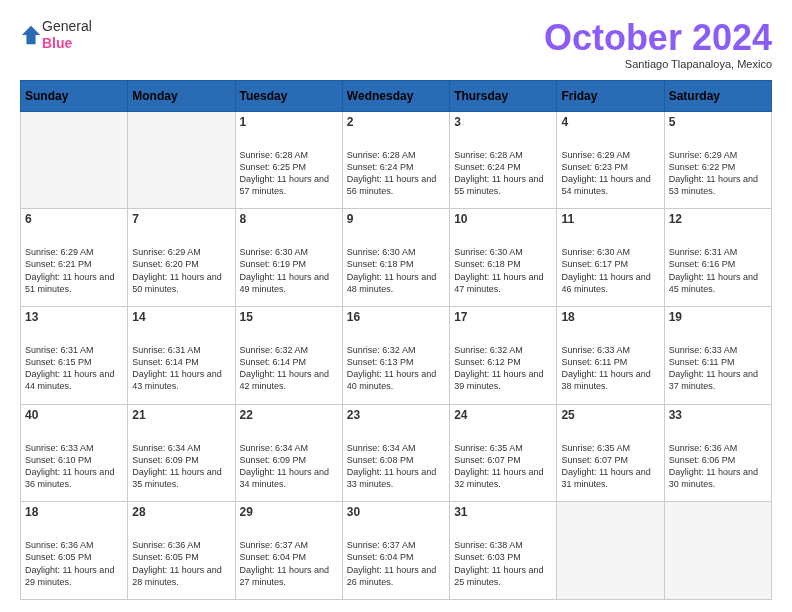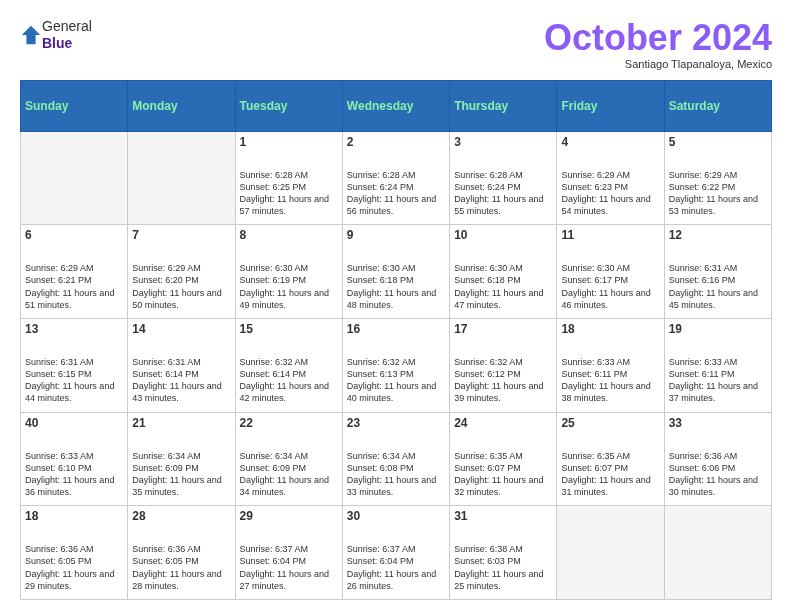--- a/index.html
+++ b/index.html
@@ -27,21 +27,21 @@
       display: flex;
       align-items: center;
       justify-content: center;
     }
     .logo-text {
       font-size: 14px;
       color: #333;
       line-height: 1.2;
     }
     .logo-text .general { font-weight: normal; }
-    .logo-text .blue { color: #4c1d95; font-weight: bold; }
+    .logo-text .blue { color: #ec4899; font-weight: bold; }
     .logo-arrow {
       width: 22px;
       height: 22px;
     }
     .title-block {
       text-align: right;
     }
     .month-title {
       font-size: 36px;
       font-weight: bold;
@@ -55,24 +55,24 @@
     }
     .calendar {
       flex: 1;
       border: 1px solid #ccc;
       border-collapse: collapse;
       width: 100%;
       table-layout: fixed;
     }
     .calendar th {
       background: #2a6bb5;
-      color: #86efac;
+      color: #000000;
       font-size: 12px;
       font-weight: bold;
-      padding: 18px 4px;
+      padding: 8px 4px;
       text-align: left;
       border: 1px solid #1a5ca8;
       margin-top: 28px;
     }
     .calendar td {
       border: 1px solid #ccc;
       vertical-align: top;
       padding: 3px 4px;
       font-size: 9.5px;
       color: #333;

